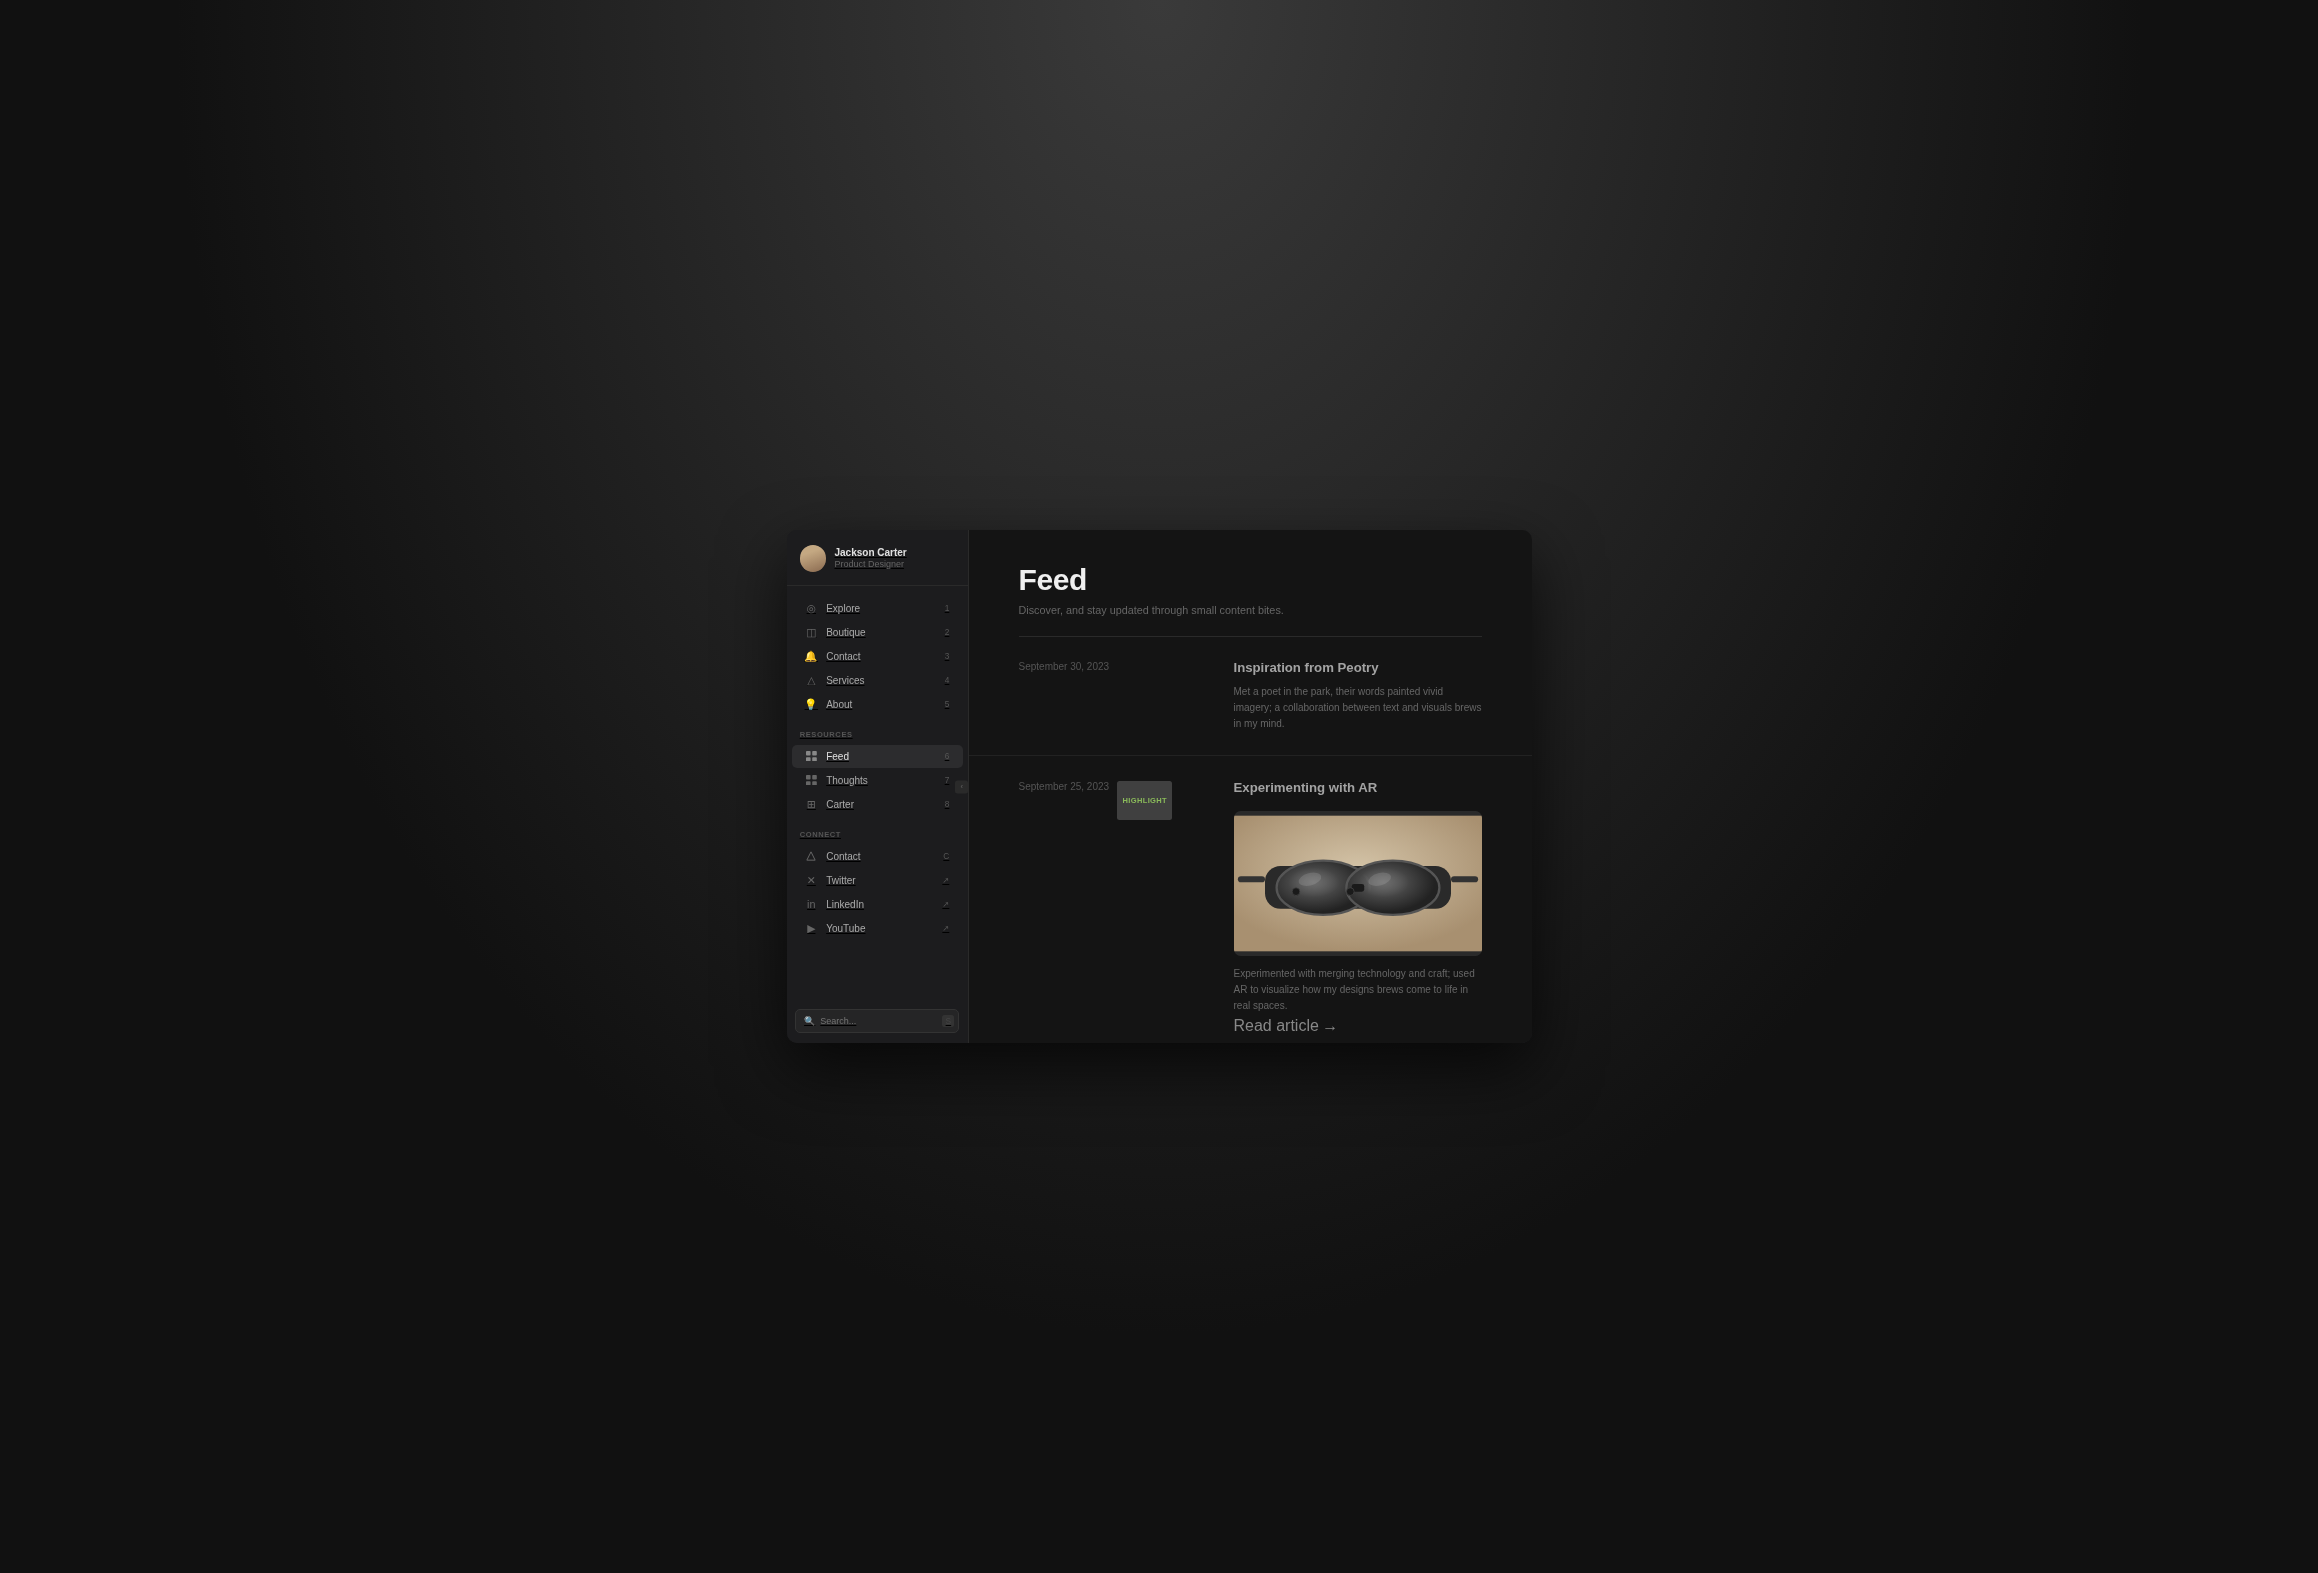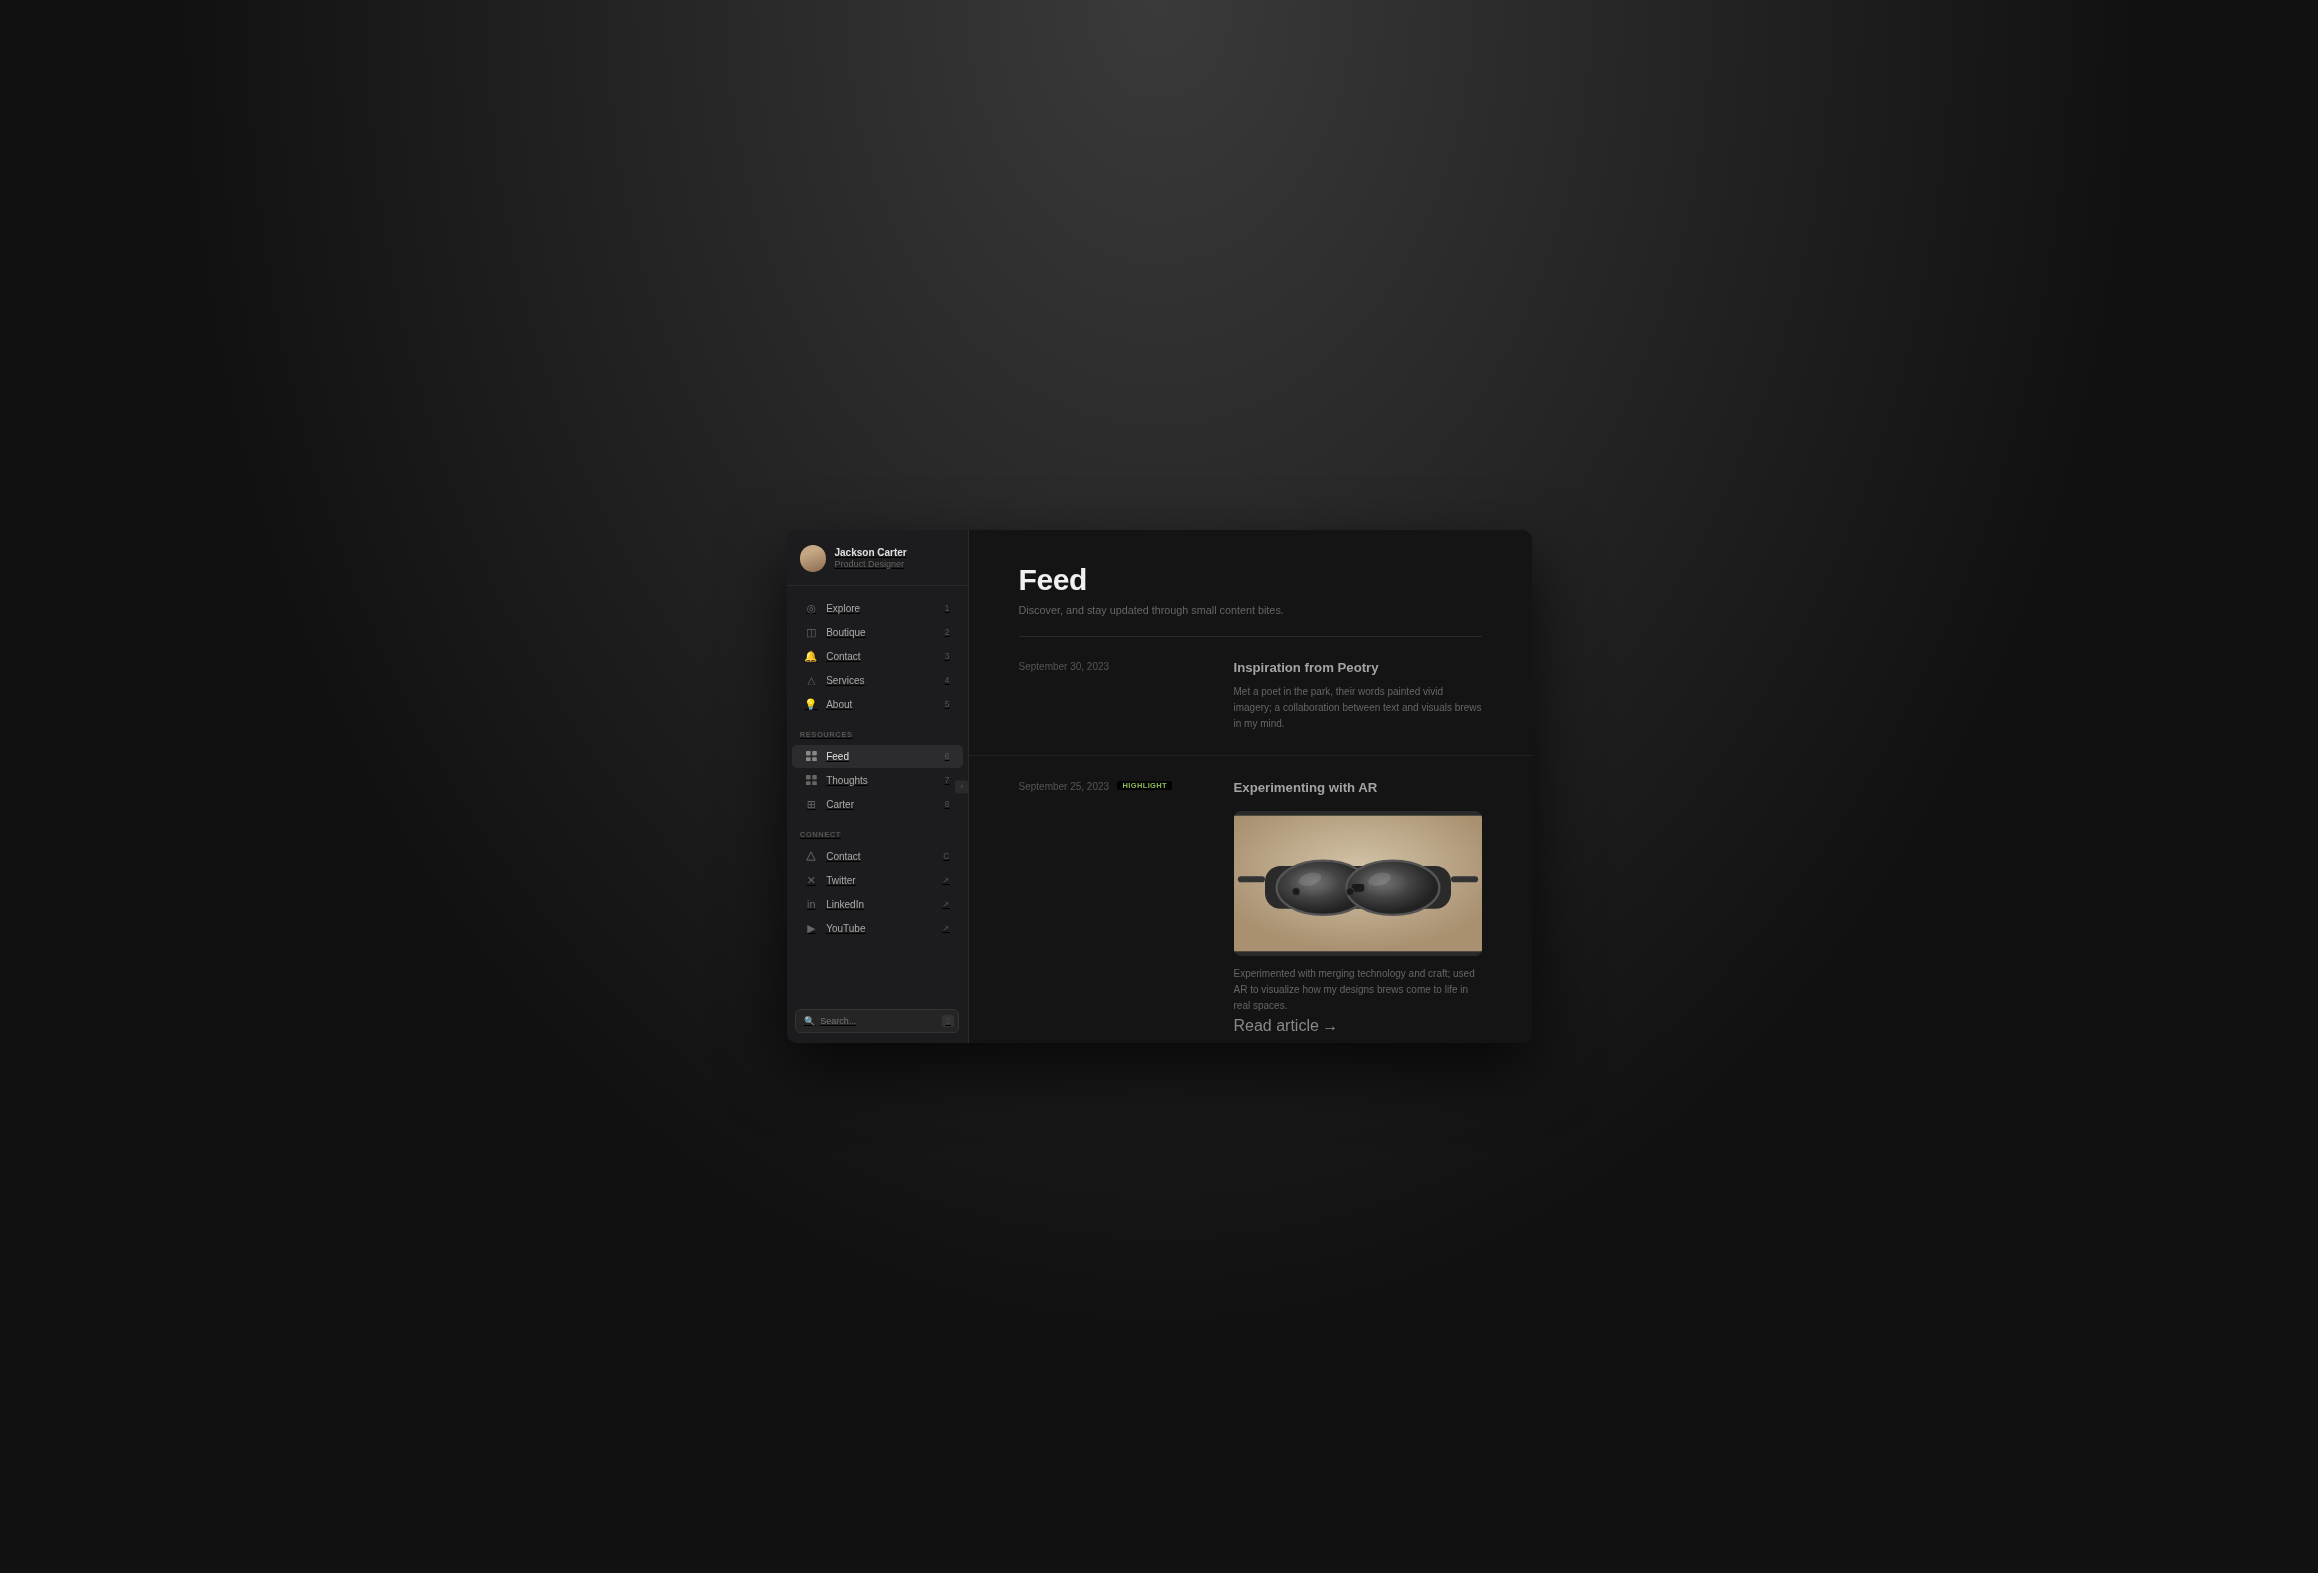--- a/index.html
+++ b/index.html
@@ -207,23 +207,23 @@
       padding-top: 1.7px;
     }
     .feed-date-text {
       font-size: 10px;
       color: #555;
       text-align: right;
     }
     .highlight-badge {
       font-size: 7.5px;
       font-weight: 700;
-      background: #000000;
+      background: #404040;
       color: #8aba5a;
-      padding: 0 5px;
+      padding: 15px 5px;
       border-radius: 2.5px;
       letter-spacing: 0.05em;
       text-transform: uppercase;
     }
     .feed-content {}
     .feed-title {
       font-size: 13.2px;
       font-weight: 600;
       color: #a3a3a3;
       margin-bottom: 6.6px;

